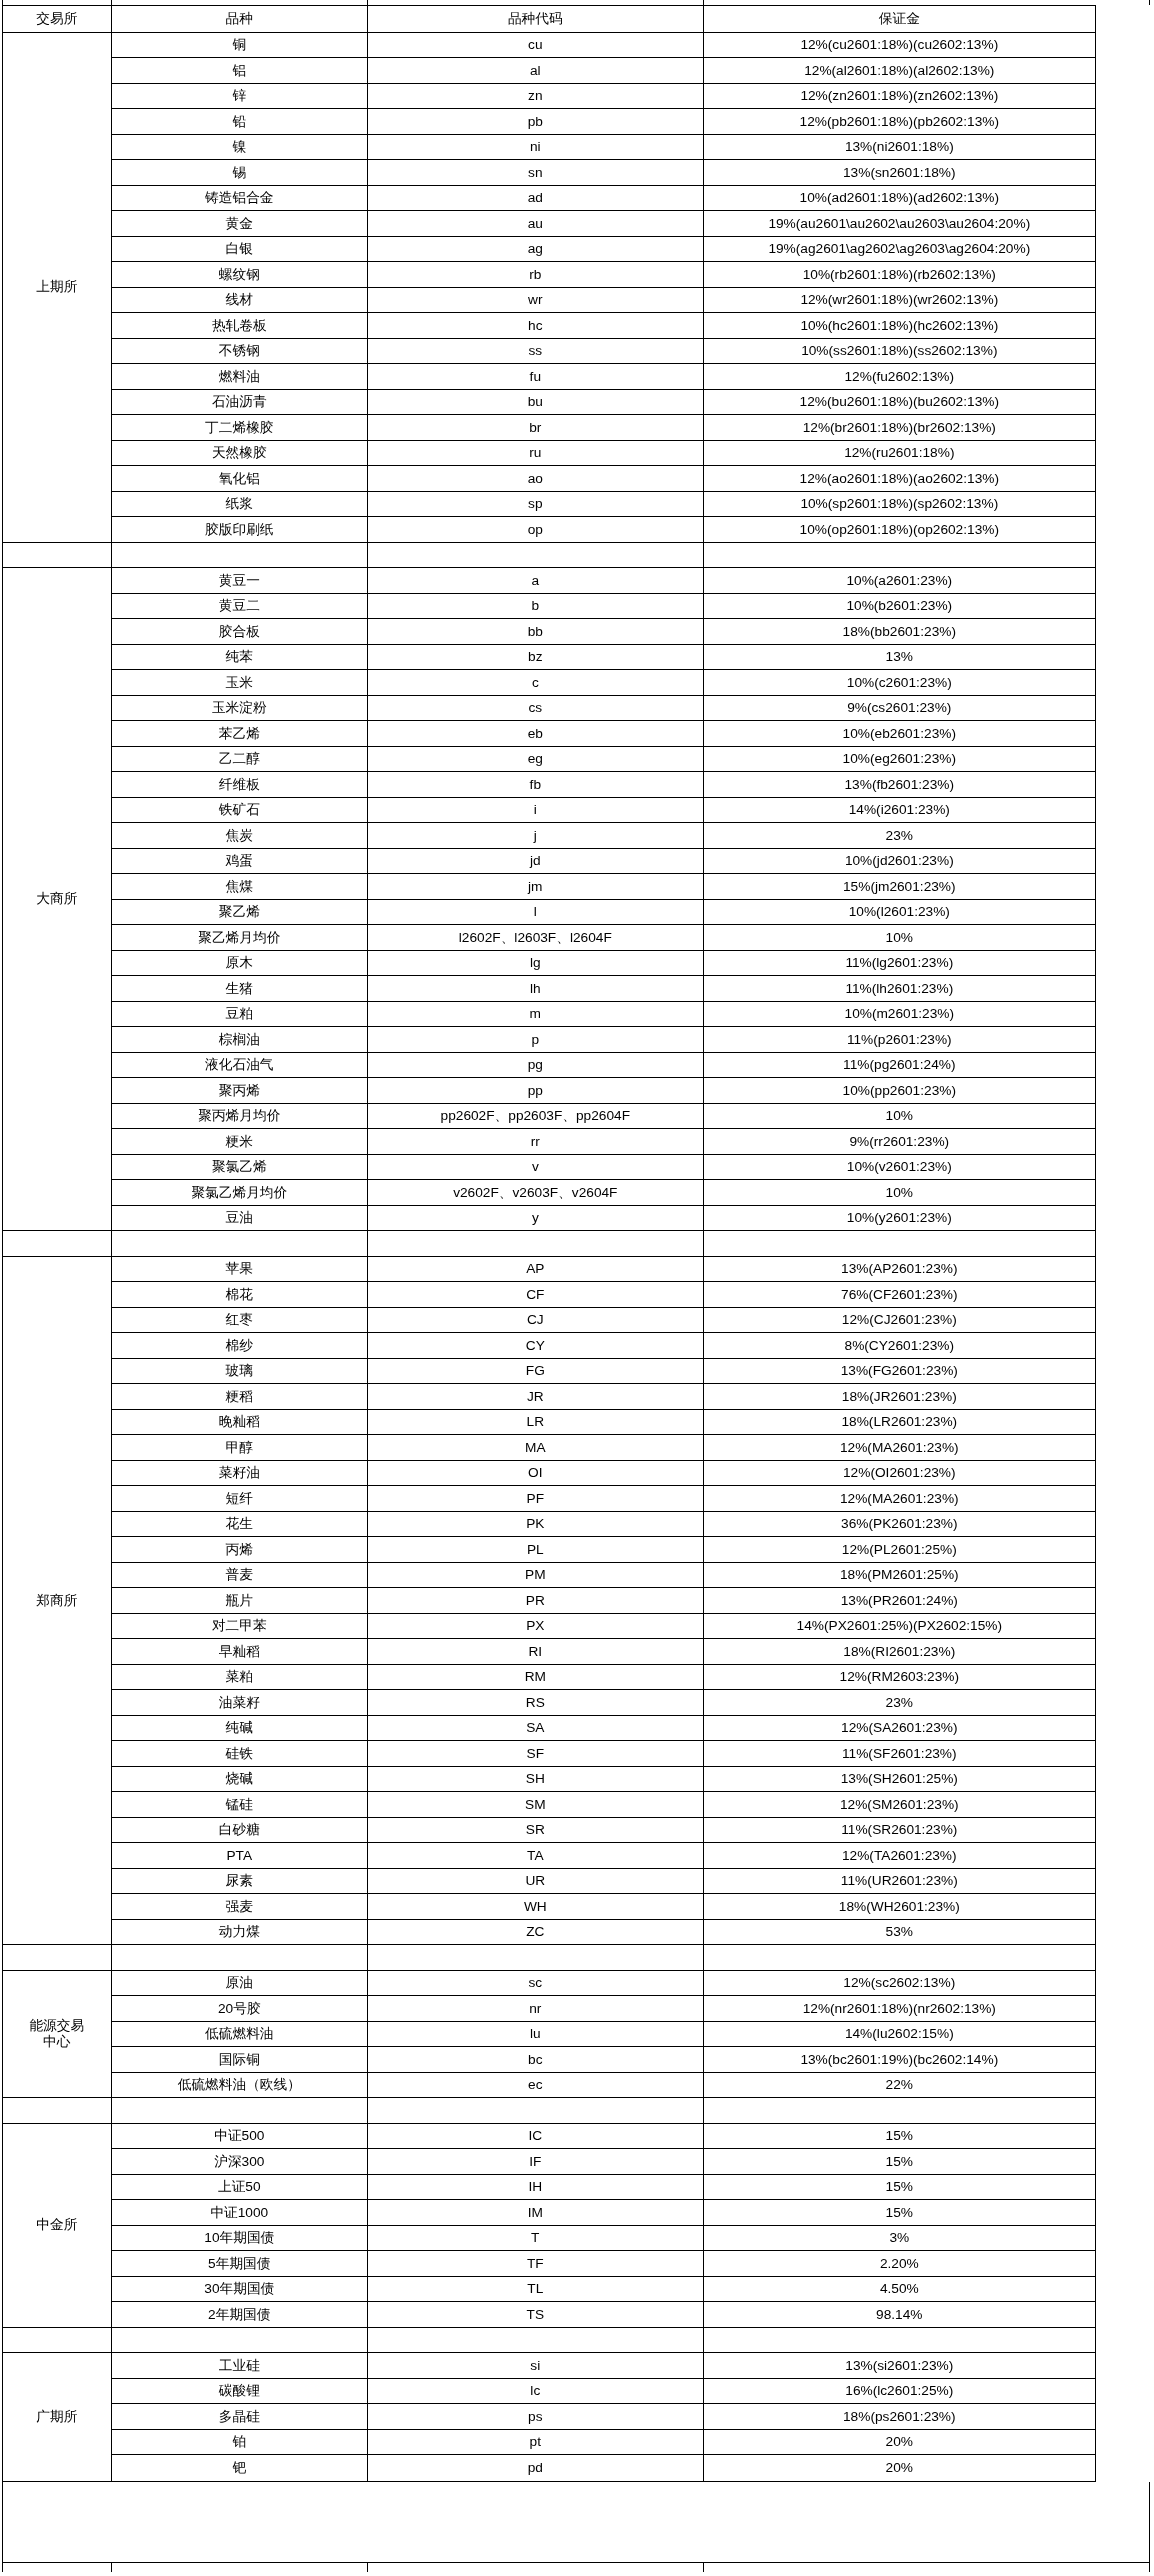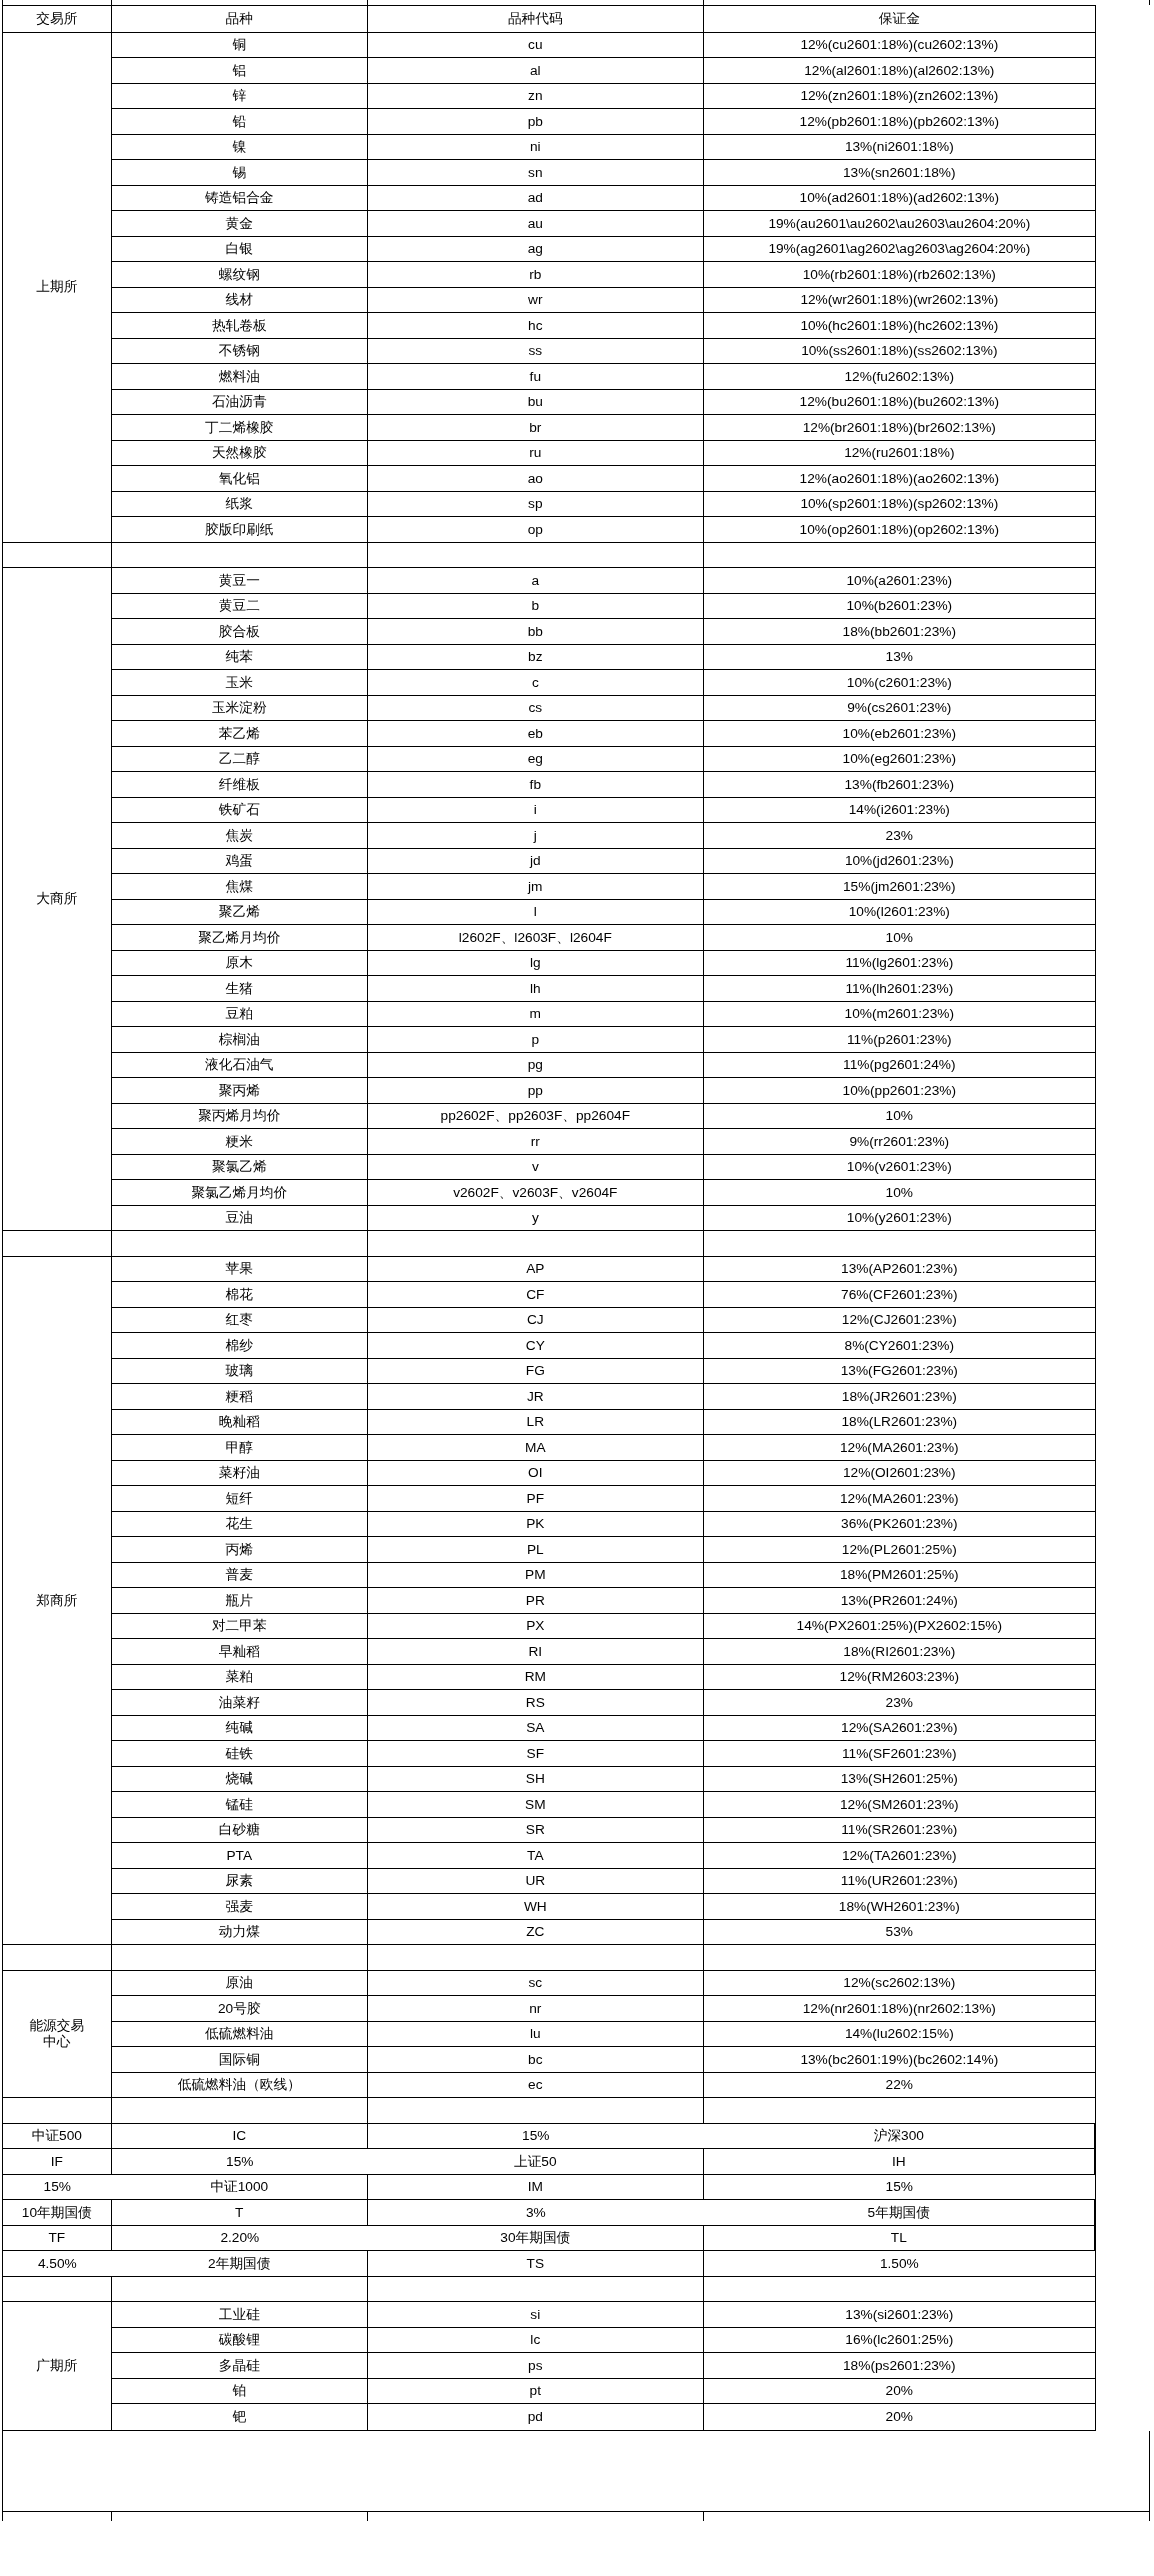--- a/index.html
+++ b/index.html
@@ -352,20 +352,21 @@
       <div class="cell">国际铜</div>
       <div class="cell">bc</div>
       <div class="cell lastcol">13%(bc2601:19%)(bc2602:14%)</div>
       <div class="cell secend">低硫燃料油（欧线）</div>
       <div class="cell secend">ec</div>
       <div class="cell lastcol secend">22%</div>
       <div class="cell secend" style="grid-column: 1;"></div>
       <div class="cell secend"></div>
       <div class="cell secend"></div>
       <div class="cell secend lastcol"></div>
+      <div class="cell xcell secend" style="grid-area: span 8 / 1;">中金所</div>
       <div class="cell">中证500</div>
       <div class="cell">IC</div>
       <div class="cell lastcol">15%</div>
       <div class="cell">沪深300</div>
       <div class="cell">IF</div>
       <div class="cell lastcol">15%</div>
       <div class="cell">上证50</div>
       <div class="cell">IH</div>
       <div class="cell lastcol">15%</div>
       <div class="cell">中证1000</div>
@@ -375,21 +376,21 @@
       <div class="cell">T</div>
       <div class="cell lastcol">3%</div>
       <div class="cell">5年期国债</div>
       <div class="cell">TF</div>
       <div class="cell lastcol">2.20%</div>
       <div class="cell">30年期国债</div>
       <div class="cell">TL</div>
       <div class="cell lastcol">4.50%</div>
       <div class="cell secend">2年期国债</div>
       <div class="cell secend">TS</div>
-      <div class="cell lastcol secend">1.50%</div>
+      <div class="cell lastcol secend">98.14%</div>
       <div class="cell secend" style="grid-column: 1;"></div>
       <div class="cell secend"></div>
       <div class="cell secend"></div>
       <div class="cell secend lastcol"></div>
       <div class="cell xcell noline" style="grid-area: span 5 / 1;">广期所</div>
       <div class="cell">工业硅</div>
       <div class="cell">si</div>
       <div class="cell lastcol">13%(si2601:23%)</div>
       <div class="cell">碳酸锂</div>
       <div class="cell">lc</div>

